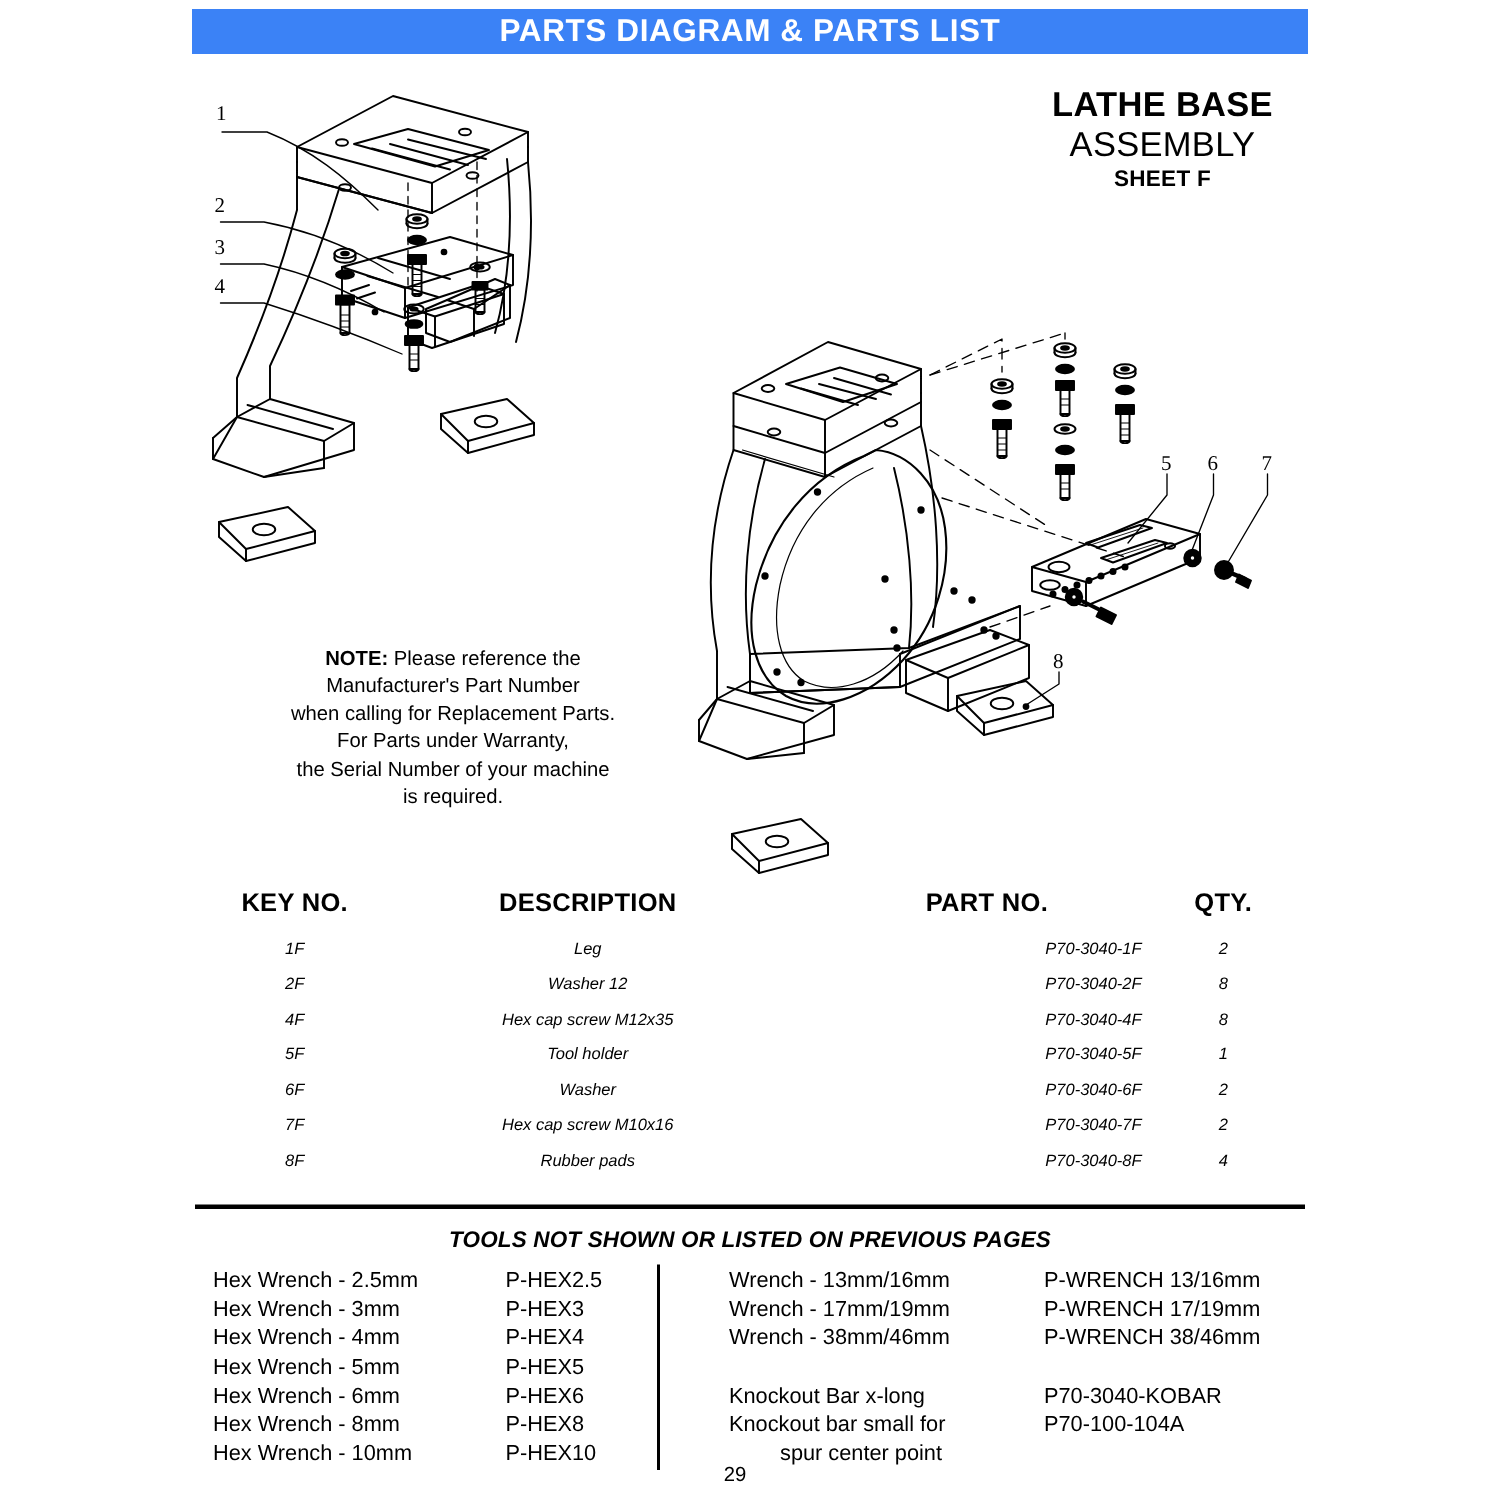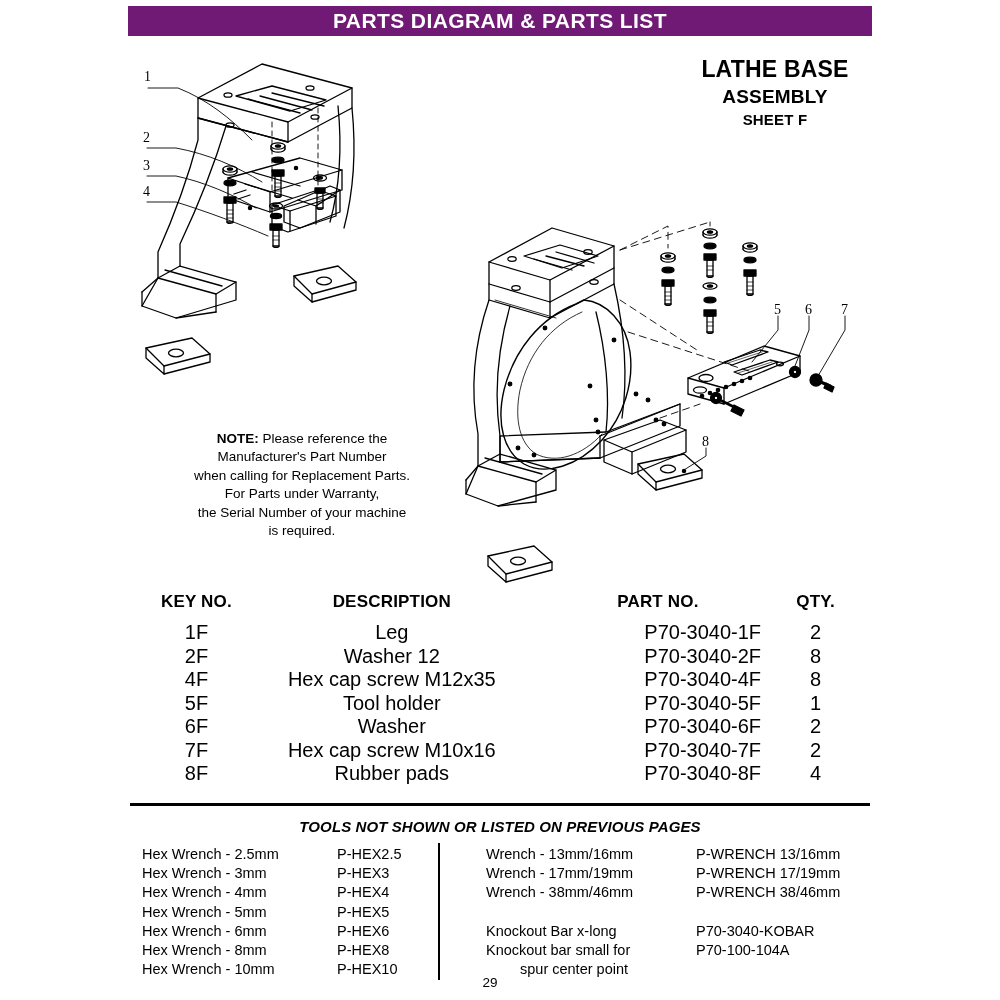--- a/index.html
+++ b/index.html
@@ -18,21 +18,21 @@
     -webkit-font-smoothing: antialiased;
   }
 
   
   .banner {
     position: absolute;
     left: 128px;
     top: 6px;
     width: 744px;
     height: 30px;
-    background: #701a75;
+    background: #3b82f6;
     display: flex;
     align-items: center;
     justify-content: center;
   }
   .banner-text {
     color: #ffffff;
     font-size: 21px;
     font-weight: bold;
     letter-spacing: 0.4px;
   }
@@ -45,22 +45,22 @@
     width: 270px;
     text-align: center;
   }
   .title-l1 {
     font-size: 23px;
     font-weight: bold;
     line-height: 27px;
     letter-spacing: 0.2px;
   }
   .title-l2 {
-    font-size: 19px;
-    font-weight: bold;
+    font-size: 23px;
+    font-weight: normal;
     line-height: 27px;
     letter-spacing: 0.2px;
   }
   .title-l3 {
     font-size: 15px;
     font-weight: bold;
     line-height: 20px;
     letter-spacing: 0.2px;
   }
 
@@ -97,24 +97,25 @@
     width: 100%;
     border-collapse: collapse;
   }
   .parts-table th {
     font-size: 17px;
     font-weight: bold;
     padding: 0 0 9px 0;
     letter-spacing: 0.2px;
   }
   .parts-table td {
-    font-size: 20px;
+    font-size: 11px;
     padding: 0;
     height: 23.5px;
     vertical-align: middle;
+    font-style: italic;
   }
   .c-key   { width: 140px; text-align: center; }
   .c-desc  { width: 268px; text-align: center; }
   .c-part  { width: 218px; text-align: right; }
   .c-qty   { width: 114px; text-align: center; }
   th.c-desc { text-align: center; }
   th.c-part { text-align: center; padding-left: 34px; }
 
   
   .rule {

